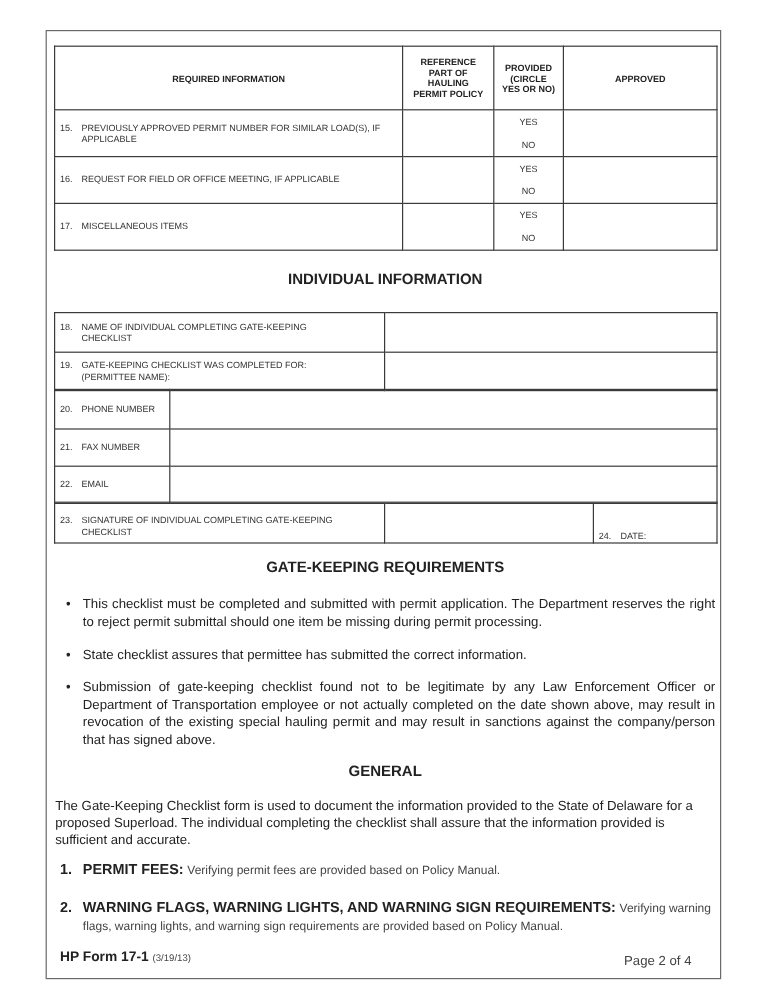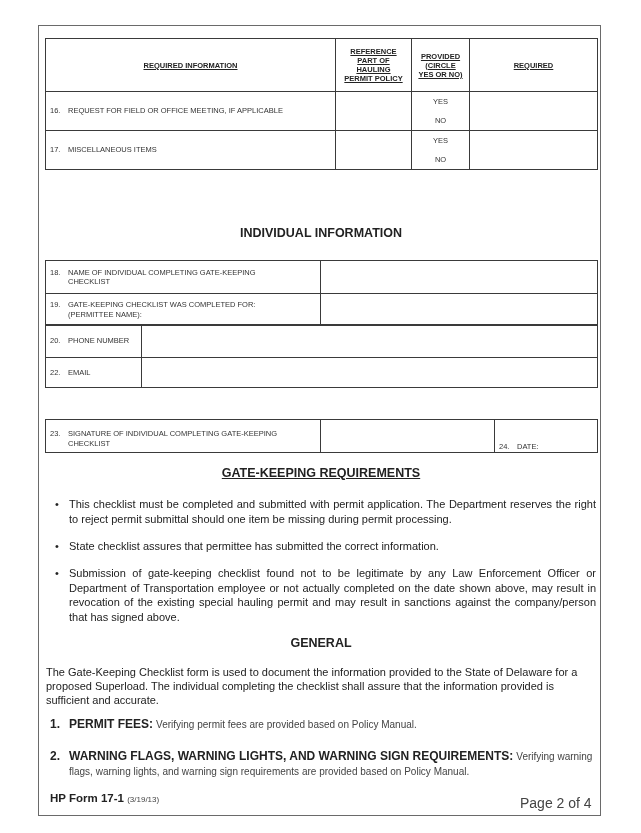--- a/index.html
+++ b/index.html
@@ -2,39 +2,39 @@
 <html><head>
 <meta charset="utf-8">
 <style>
   html, body { margin:0; padding:0; background:#ffffff; }
   body { width:641px; height:833px; position:relative; overflow:hidden;
          font-family:"Liberation Sans", sans-serif; color:#1a1a1a; }
   .frame { position:absolute; left:38px; top:25px; width:563px; height:791px;
            border:1px solid #6a6a6a; box-sizing:border-box; }
   table.grid { position:absolute; border-collapse:collapse; table-layout:fixed; }
   table.grid td { border:1px solid #3a3a3a; padding:0; vertical-align:middle; box-sizing:border-box; }
-  .hdr { font-size:7.5px; font-weight:bold; text-align:center; line-height:9px; color:#222;text-decoration:underline; }
+  .hdr { font-size:7.5px; font-weight:bold; text-align:center; line-height:9px; color:#222; }
   .cell { font-size:7.5px; color:#333; line-height:9.5px; }
   .itemrow { display:flex; padding-left:4px; }
   .itemrow .n { width:18px; flex:none; }
   .yn { font-size:7.5px; color:#333; text-align:center; line-height:19px; }
   .section-title { position:absolute; left:45px; width:552px; text-align:center;
                    font-weight:bold; font-size:12.5px; color:#222; }
   .bullet { position:absolute; left:50px; width:546px; font-size:11px; line-height:14.5px; color:#222; }
   .bullet .dot { position:absolute; left:0; top:0; width:14px; text-align:center; }
   .bullet .txt { margin-left:19px; text-align:justify; }
   .para { position:absolute; left:46px; width:545px; font-size:11px; line-height:14px; color:#222; }
   .numitem { position:absolute; left:50px; width:546px; font-size:11px; line-height:15px; color:#222; }
   .numitem .n { position:absolute; left:0; top:0; font-weight:bold; font-size:12px; }
   .numitem .txt { margin-left:19px; }
   .numitem .lbl { font-weight:bold; font-size:12px; }
   .numitem .desc { font-size:10px; color:#444; }
   .footer-left { position:absolute; left:50px; top:792px; font-size:11.5px; font-weight:bold; color:#222; }
   .footer-left .date { font-weight:normal; font-size:8px; color:#444; }
-  .footer-right { position:absolute; left:520px; top:795px; font-size:14px; color:#444;text-align:right; }
+  .footer-right { position:absolute; left:520px; top:795px; font-size:11px; color:#444;text-align:right; }
 </style>
 </head>
 <body>
 
 <div class="frame"></div>
 
 <table class="grid" style="left:45px; top:38px; width:552px;">
   <colgroup>
     <col style="width:290px">
       <col style="width:76px">
@@ -43,21 +43,35 @@
   </colgroup>
   <tbody>
       <tr style="height:53px">
     <td class="hdr">REQUIRED INFORMATION</td>
     <td class="hdr">
           <div style="padding:0 6px">REFERENCE PART OF HAULING PERMIT POLICY</div>
         </td>
     <td class="hdr">
           <div style="padding:0 6px">PROVIDED (CIRCLE YES OR NO)</div>
         </td>
-    <td class="hdr">REQUIRED</td>
+    <td class="hdr">APPROVED</td>
+  </tr>
+  <tr style="height:37px">
+    <td class="cell">
+      <div class="itemrow">
+            <span class="n">15.</span>
+            <span style="max-width:250px">PREVIOUSLY APPROVED PERMIT NUMBER FOR SIMILAR LOAD(S), IF APPLICABLE</span>
+          </div>
+    </td>
+    <td></td>
+    <td>
+      <div class="yn">YES</div>
+      <div class="yn">NO</div>
+    </td>
+    <td></td>
   </tr>
   <tr style="height:39px">
     <td class="cell">
       <div class="itemrow">
             <span class="n">16.</span>
             <span>REQUEST FOR FIELD OR OFFICE MEETING, IF APPLICABLE</span>
           </div>
     </td>
     <td></td>
     <td>
@@ -116,20 +130,29 @@
   <colgroup>
       <col style="width:96px">
       <col style="width:456px">
     </colgroup>
   <tbody>
       <tr style="height:33px">
     <td class="cell">
           <div class="itemrow">
             <span class="n">20.</span>
             <span>PHONE NUMBER</span>
+          </div>
+        </td>
+    <td></td>
+  </tr>
+  <tr style="height:31px">
+    <td class="cell">
+          <div class="itemrow">
+            <span class="n">21.</span>
+            <span>FAX NUMBER</span>
           </div>
         </td>
     <td></td>
   </tr>
   <tr style="height:30px">
     <td class="cell">
           <div class="itemrow">
             <span class="n">22.</span>
             <span>EMAIL</span>
           </div>
@@ -157,21 +180,21 @@
     <td class="cell" style="vertical-align:top; padding-top:22px;">
           <div class="itemrow">
             <span class="n">24.</span>
             <span>DATE:</span>
           </div>
         </td>
   </tr>
 </tbody>
   </table>
 
-<div class="section-title" style="top:466px;text-decoration:underline;">GATE-KEEPING REQUIREMENTS</div>
+<div class="section-title" style="top:466px;">GATE-KEEPING REQUIREMENTS</div>
 
 <div class="bullet" style="top:497px;">
   <span class="dot">•</span>
   <div class="txt">This checklist must be completed and submitted with permit application. The Department reserves the right to reject permit submittal should one item be missing during permit processing.</div>
 </div>
 <div class="bullet" style="top:539px;">
   <span class="dot">•</span>
   <div class="txt">State checklist assures that permittee has submitted the correct information.</div>
 </div>
 <div class="bullet" style="top:566px;">

